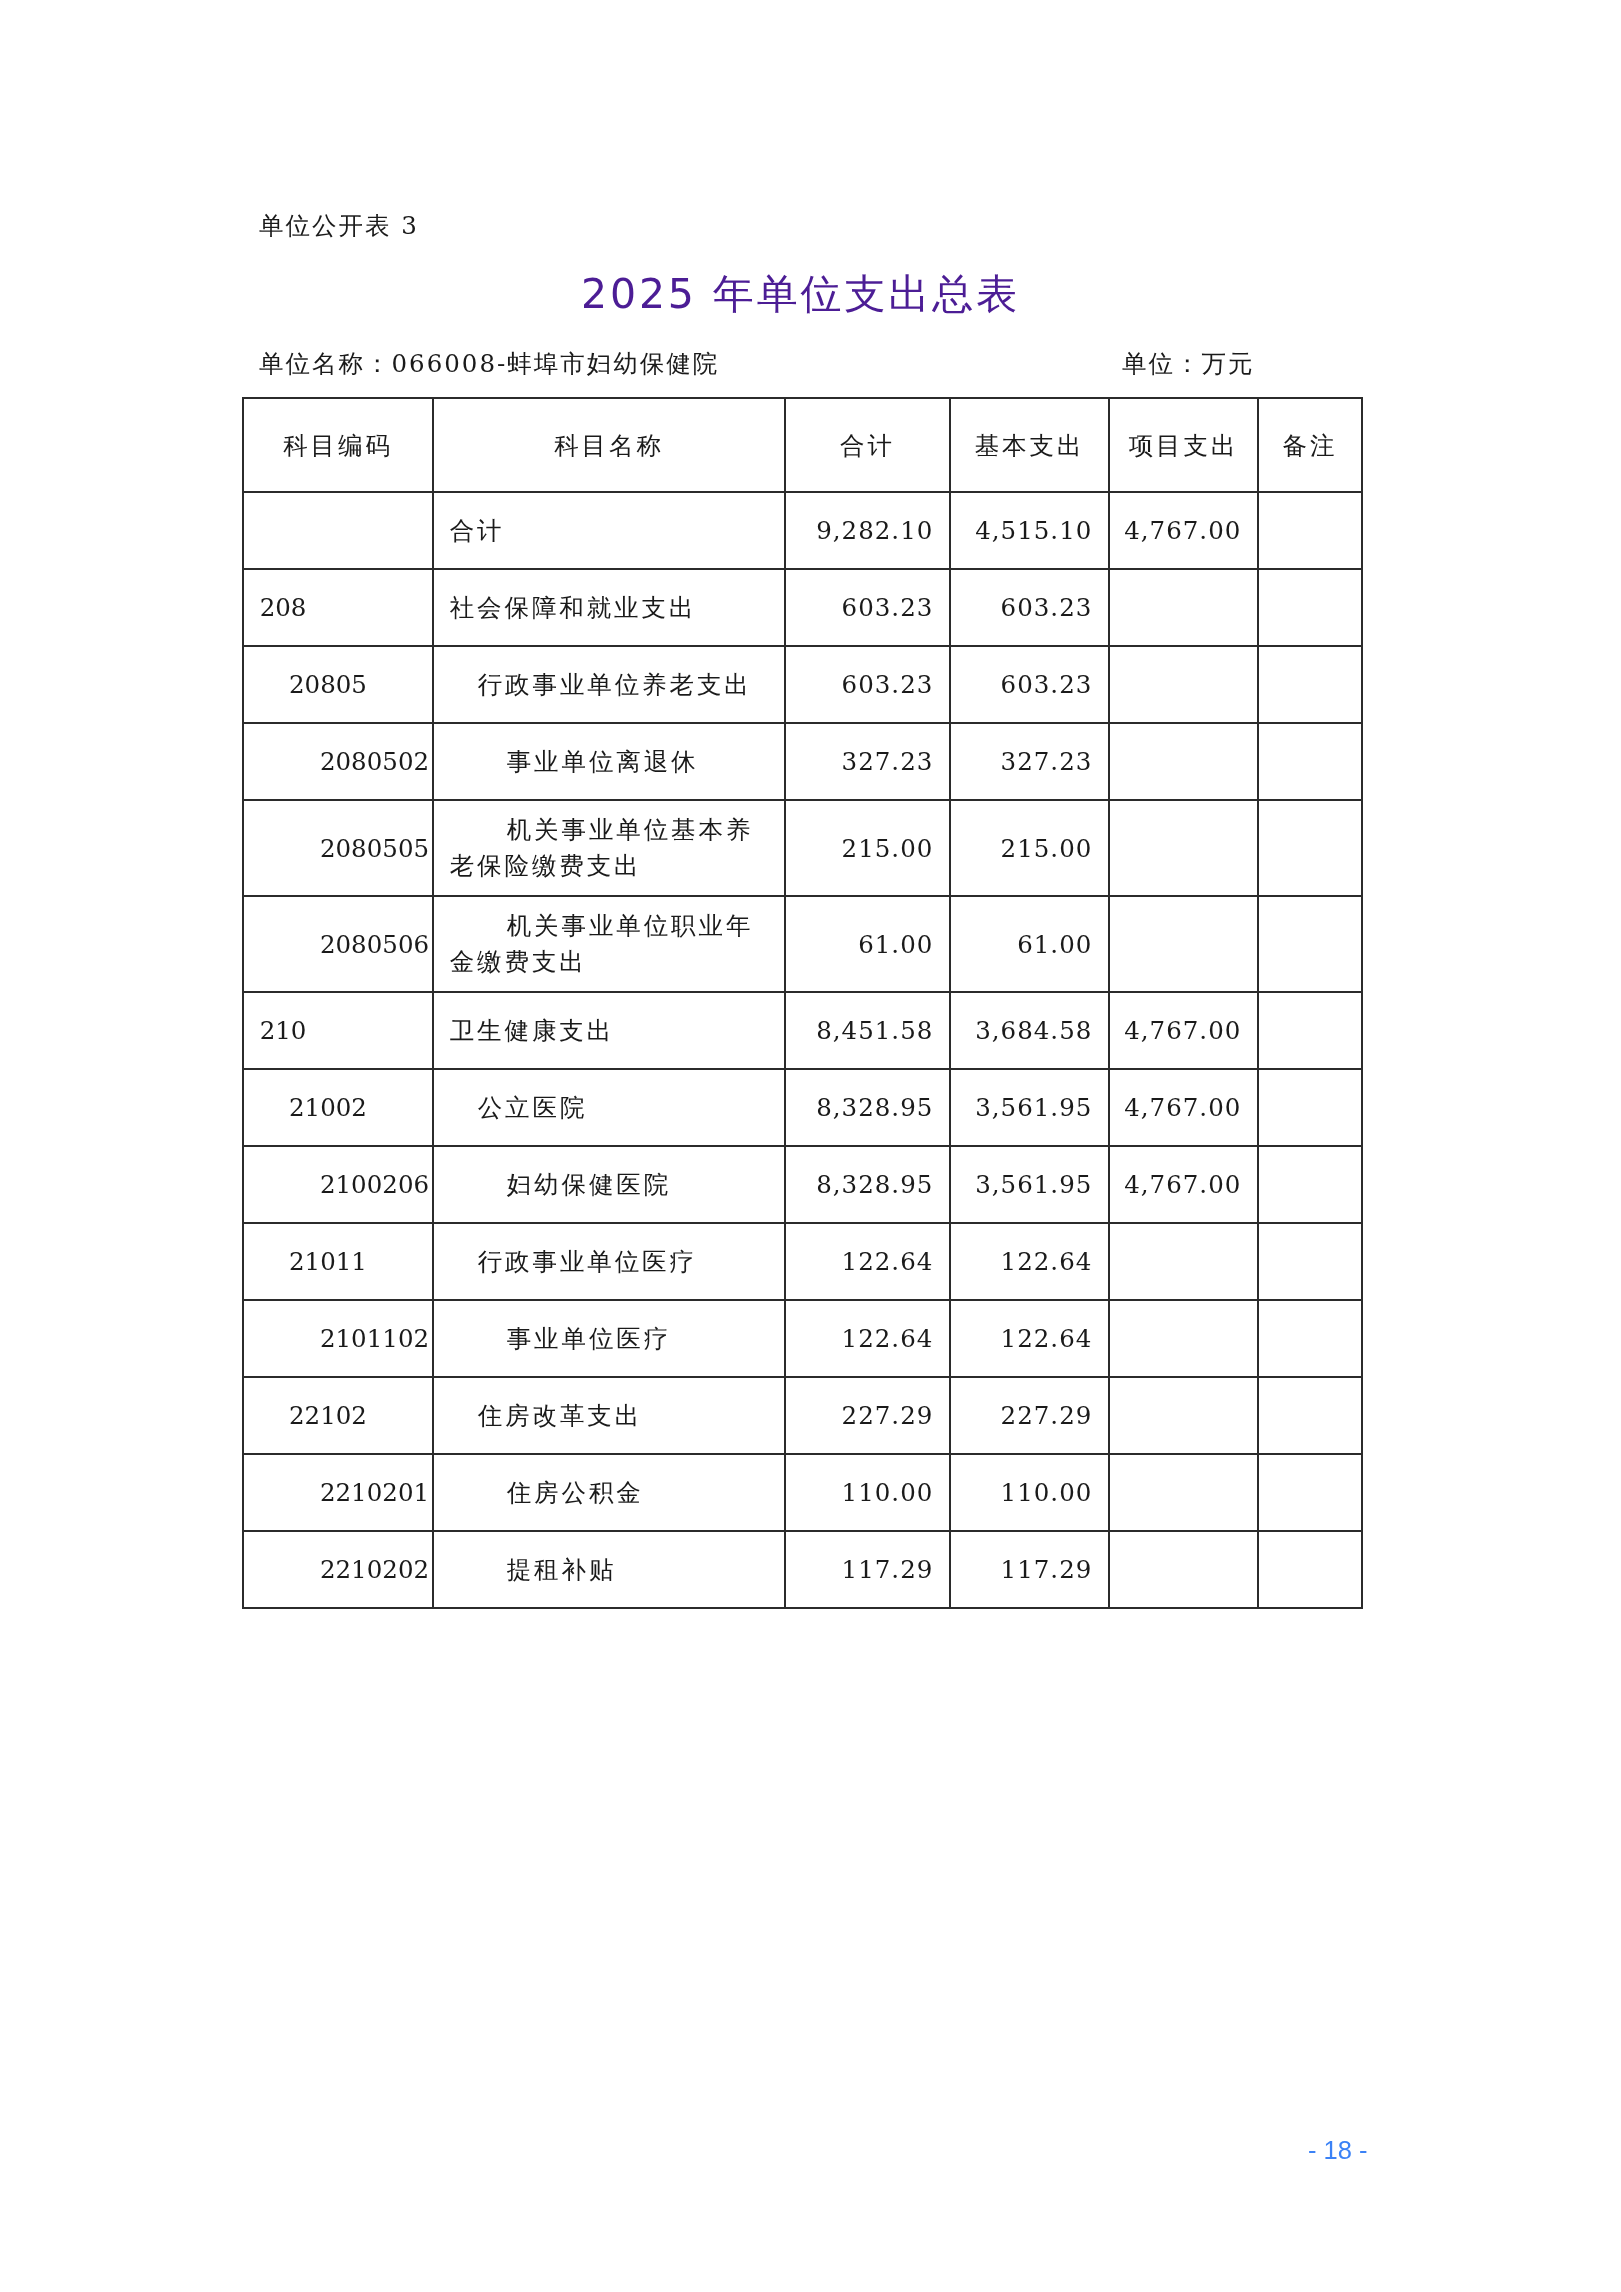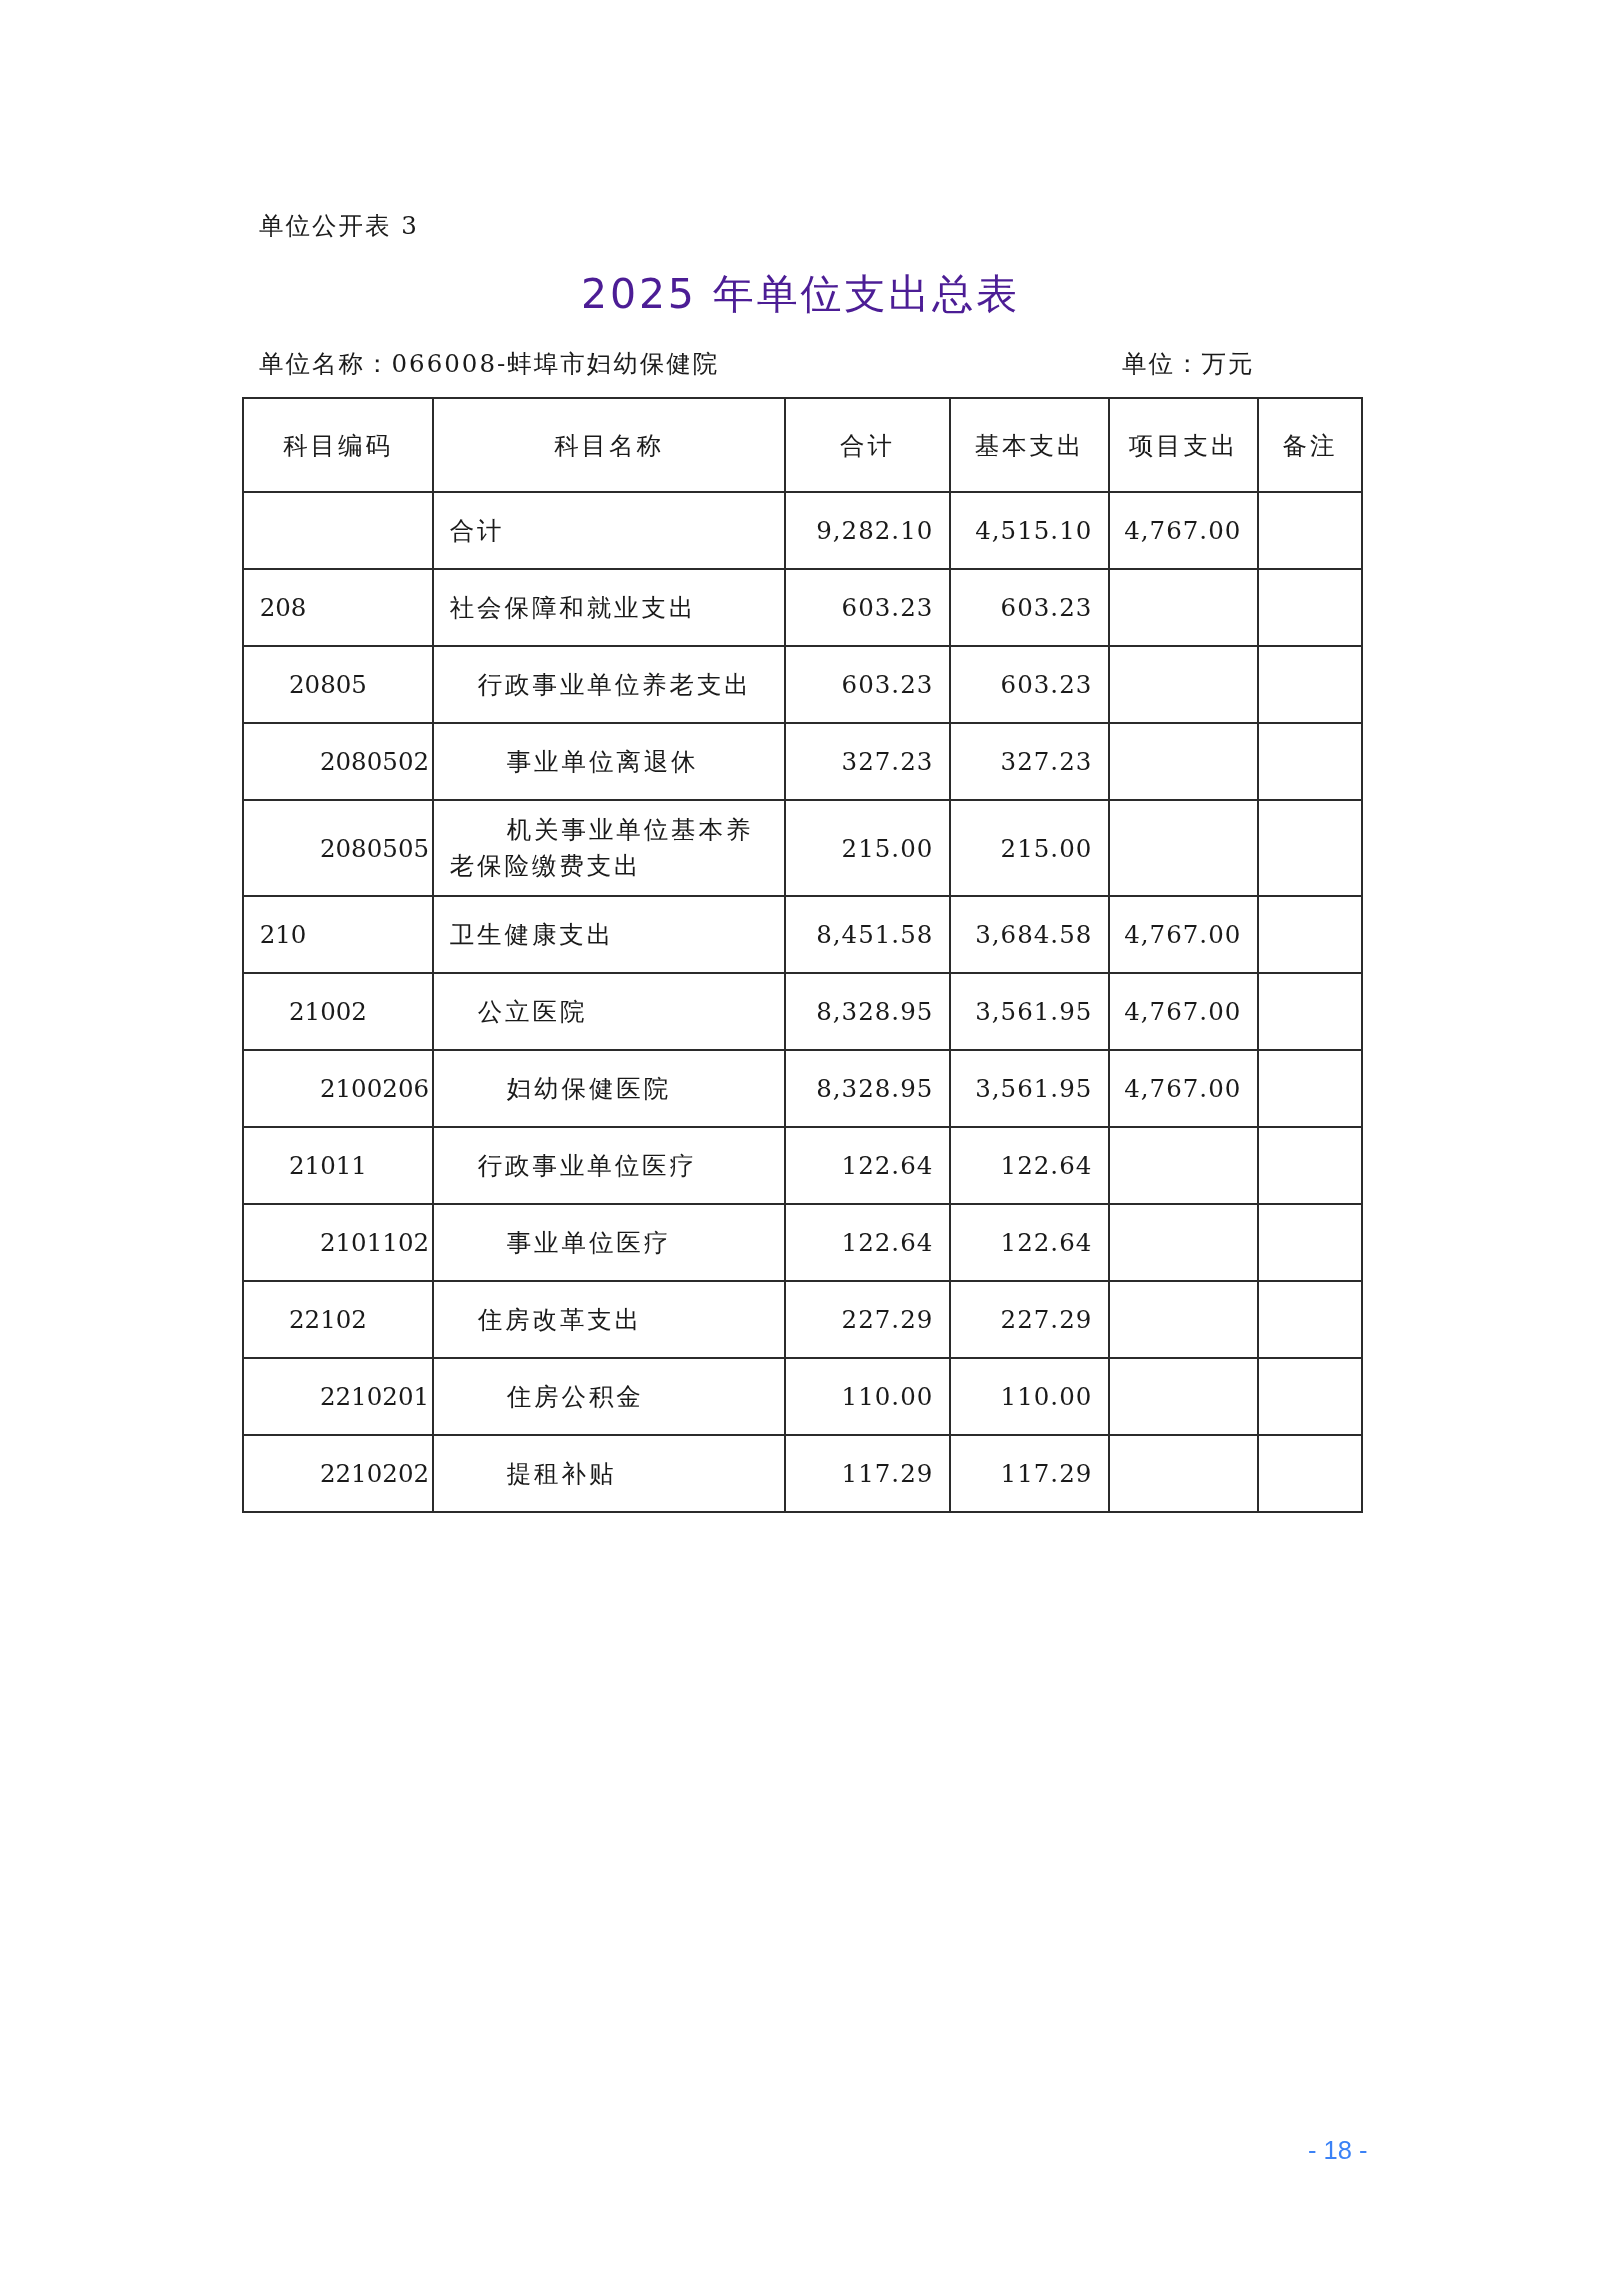--- a/index.html
+++ b/index.html
@@ -178,20 +178,28 @@
       <td class="note"></td>
     </tr>
     <tr class="tall">
       <td class="code l3">2080505</td>
       <td class="name l3">机关事业单位基本养老保险缴费支出</td>
       <td class="num">215.00</td>
       <td class="num">215.00</td>
       <td class="num"></td>
       <td class="note"></td>
     </tr>
+    <tr class="tall">
+      <td class="code l3">2080506</td>
+      <td class="name l3">机关事业单位职业年金缴费支出</td>
+      <td class="num">61.00</td>
+      <td class="num">61.00</td>
+      <td class="num"></td>
+      <td class="note"></td>
+    </tr>
     <tr>
       <td class="code">210</td>
       <td class="name">卫生健康支出</td>
       <td class="num">8,451.58</td>
       <td class="num">3,684.58</td>
       <td class="num">4,767.00</td>
       <td class="note"></td>
     </tr>
     <tr>
       <td class="code l2">21002</td>

